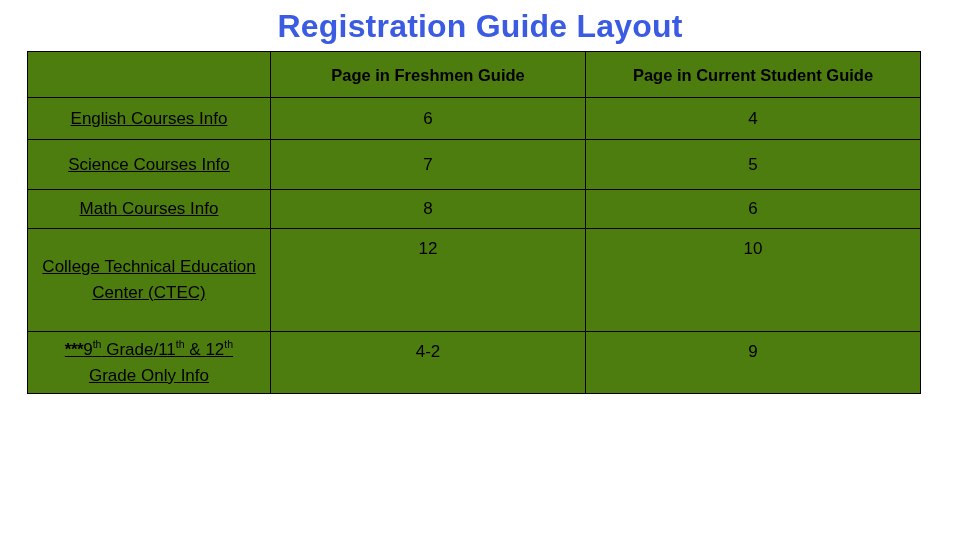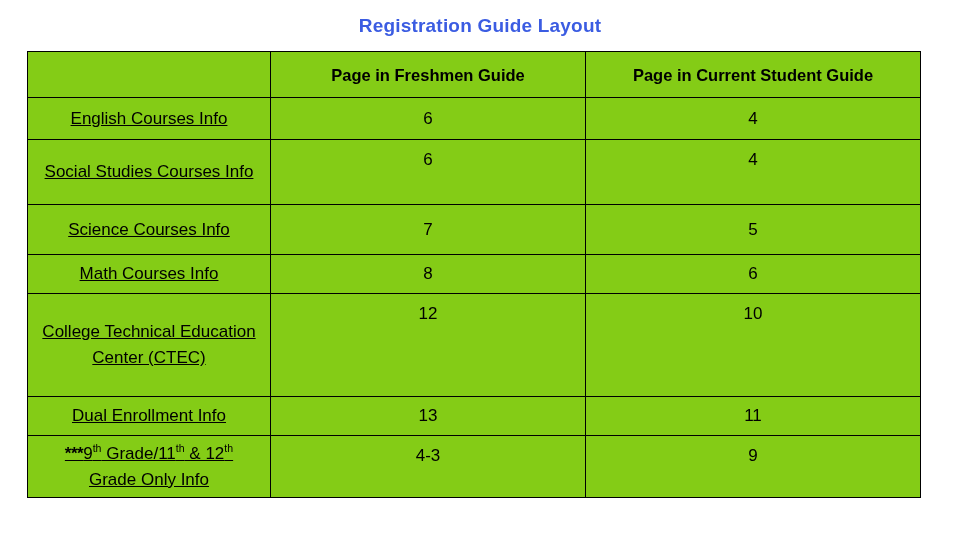--- a/index.html
+++ b/index.html
@@ -22,40 +22,40 @@
     background: #ffffff;
   }
 
   #page-title {
     position: absolute;
     top: 8px;
     left: 0;
     width: 960px;
     text-align: center;
     font-family: "Liberation Sans", sans-serif;
-    font-size: 19px;
+    font-size: 32px;
     font-weight: bold;
     color: #3b5ce2;
     letter-spacing: 0.2px;
     line-height: 36px;
     white-space: nowrap;
   }
 
   #table-wrap {
     position: absolute;
     left: 27px;
     top: 51px;
     width: 893px;
   }
 
   table.layout-table {
     border-collapse: collapse;
     table-layout: fixed;
     width: 893px;
-    background: #84cc16;
+    background: #4d7c0f;
   }
 
   table.layout-table col.c1 { width: 243px; }
   table.layout-table col.c2 { width: 315px; }
   table.layout-table col.c3 { width: 335px; }
 
   table.layout-table td,
   table.layout-table th {
     border: 1.6px solid #000000;
     padding: 4px 6px;
@@ -143,54 +143,44 @@
         </tr>
       </thead>
       <tbody>
 
         <tr class="r1">
           <td class="label-cell">English Courses Info</td>
           <td class="num-cell">6</td>
           <td class="num-cell">4</td>
         </tr>
 
-        <tr class="r2 tall">
-          <td class="label-cell">Social Studies Courses Info</td>
-          <td class="num-cell">6</td>
-          <td class="num-cell">4</td>
-        </tr>
 
         <tr class="r3">
           <td class="label-cell">Science Courses Info</td>
           <td class="num-cell">7</td>
           <td class="num-cell">5</td>
         </tr>
 
         <tr class="r4">
           <td class="label-cell">Math Courses Info</td>
           <td class="num-cell">8</td>
           <td class="num-cell">6</td>
         </tr>
 
 
         <tr class="r6 tall">
           <td class="label-cell">College Technical Education Center (CTEC)</td>
           <td class="num-cell">12</td>
           <td class="num-cell">10</td>
         </tr>
 
-        <tr class="r7">
-          <td class="label-cell">Dual Enrollment Info</td>
-          <td class="num-cell">13</td>
-          <td class="num-cell">11</td>
-        </tr>
 
         <tr class="r8 tall">
           <td class="label-cell" id="grade-only-cell"><span class="stars">***</span>9<sup class="ord">th</sup> Grade/11<sup class="ord">th</sup> &amp; 12<sup class="ord">th</sup><br>Grade Only Info</td>
-          <td class="num-cell">4-3</td>
+          <td class="num-cell">4-2</td>
           <td class="num-cell">9</td>
         </tr>
 
       </tbody>
     </table>
   </div>
 
 </div>
 
 </body></html>

